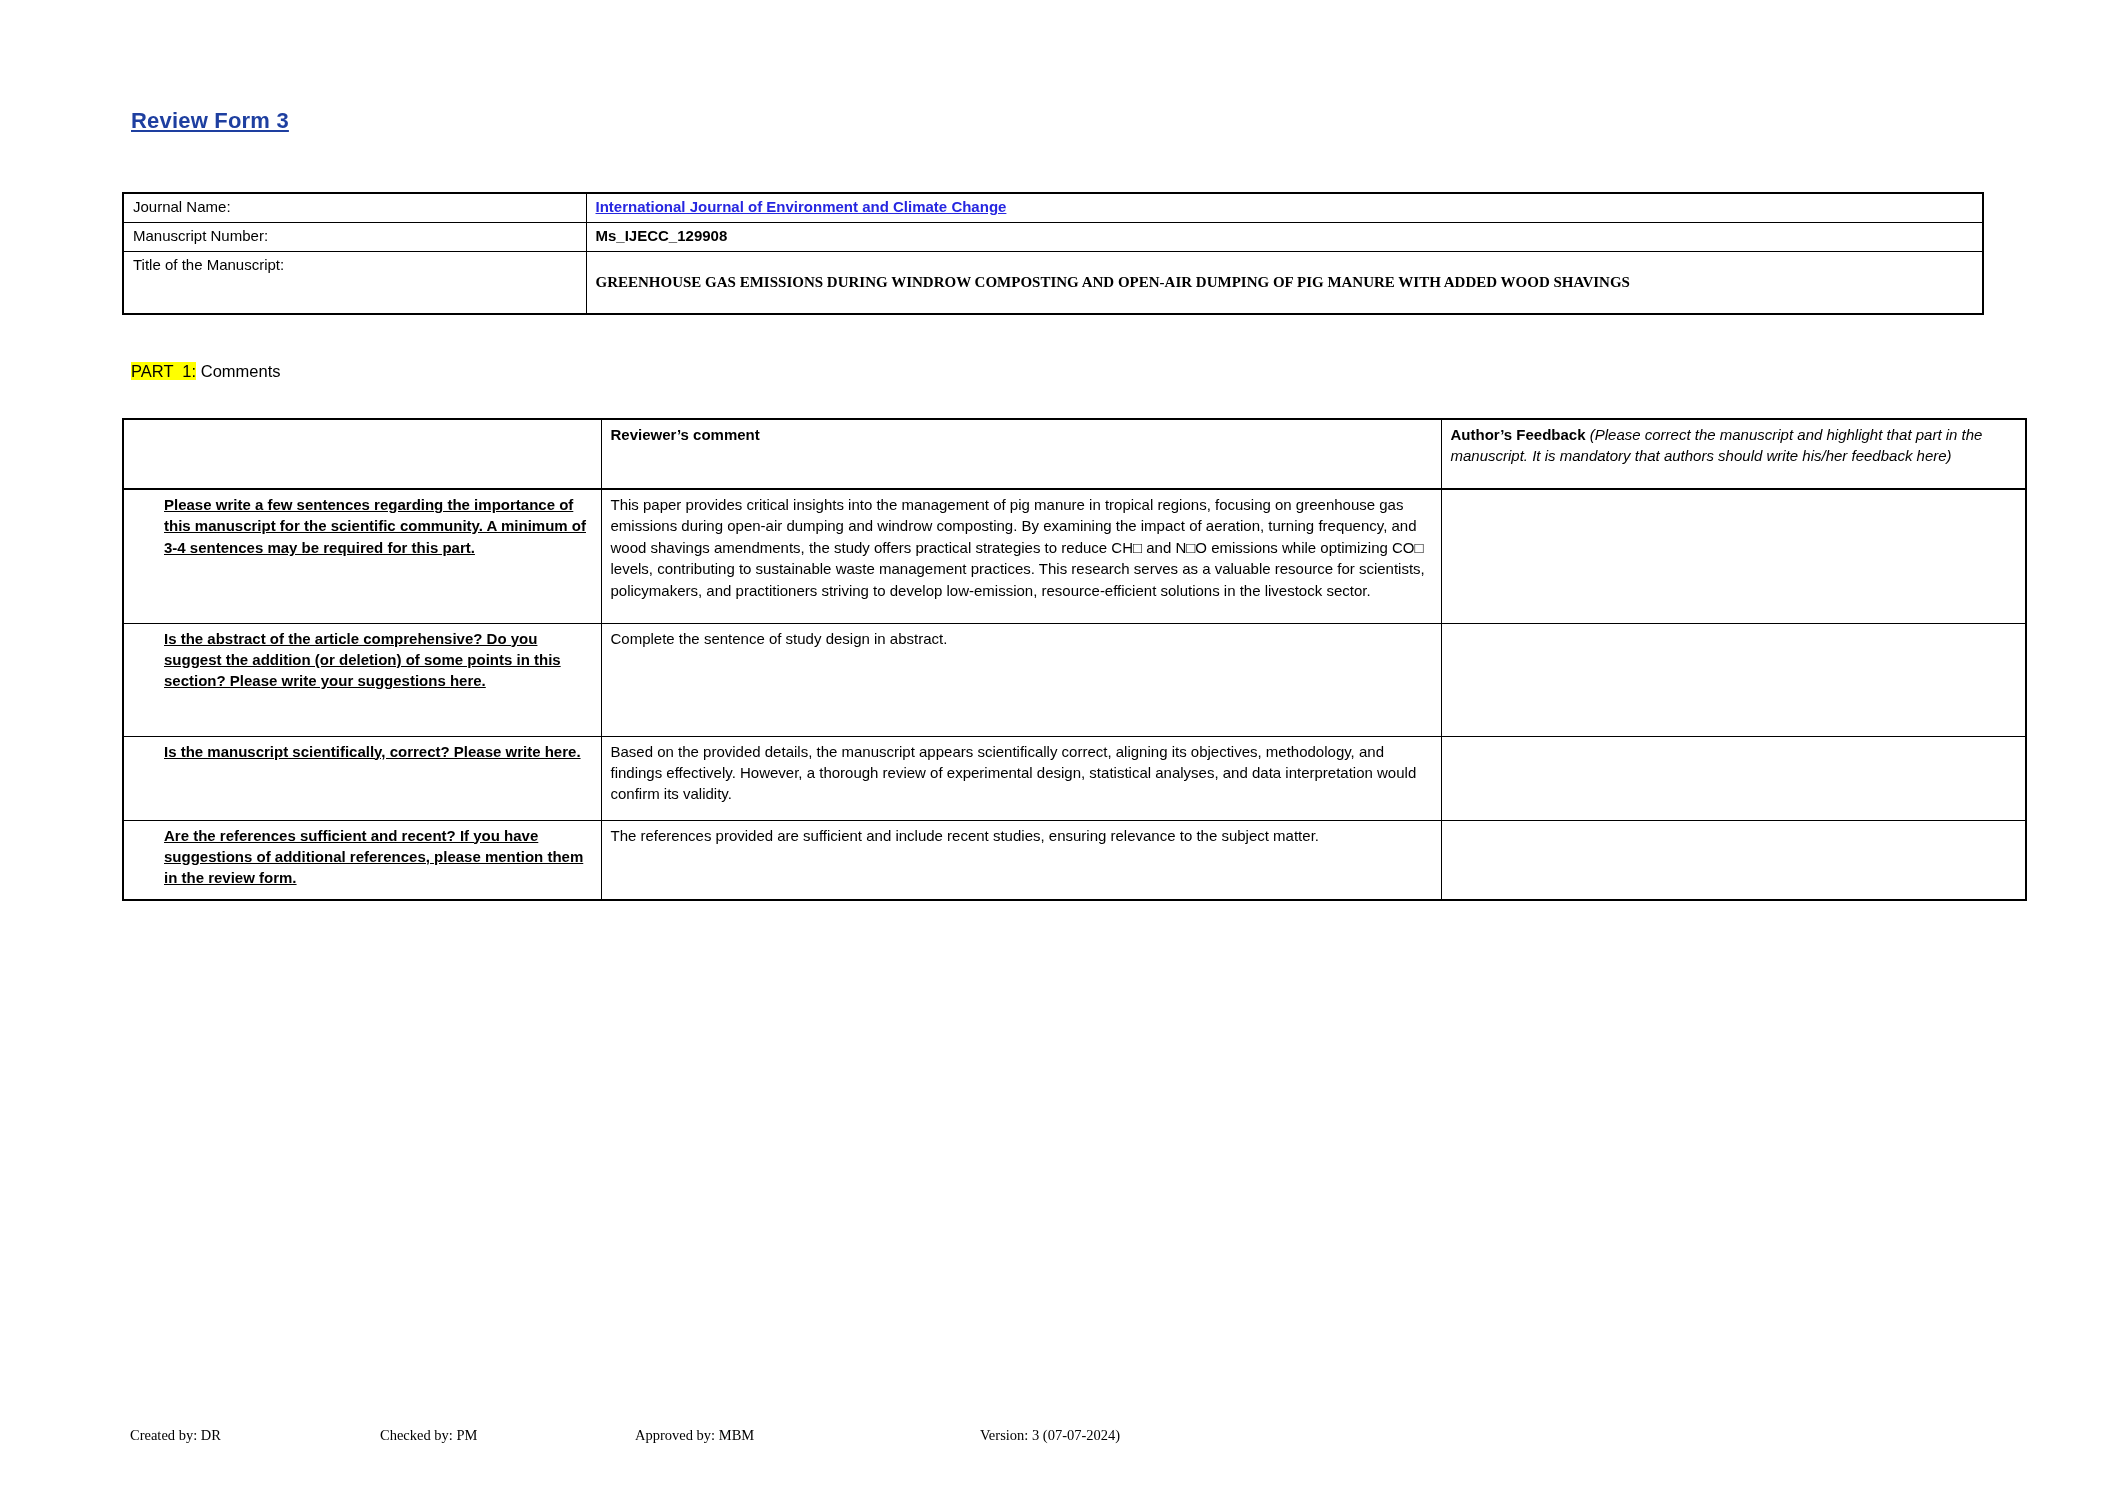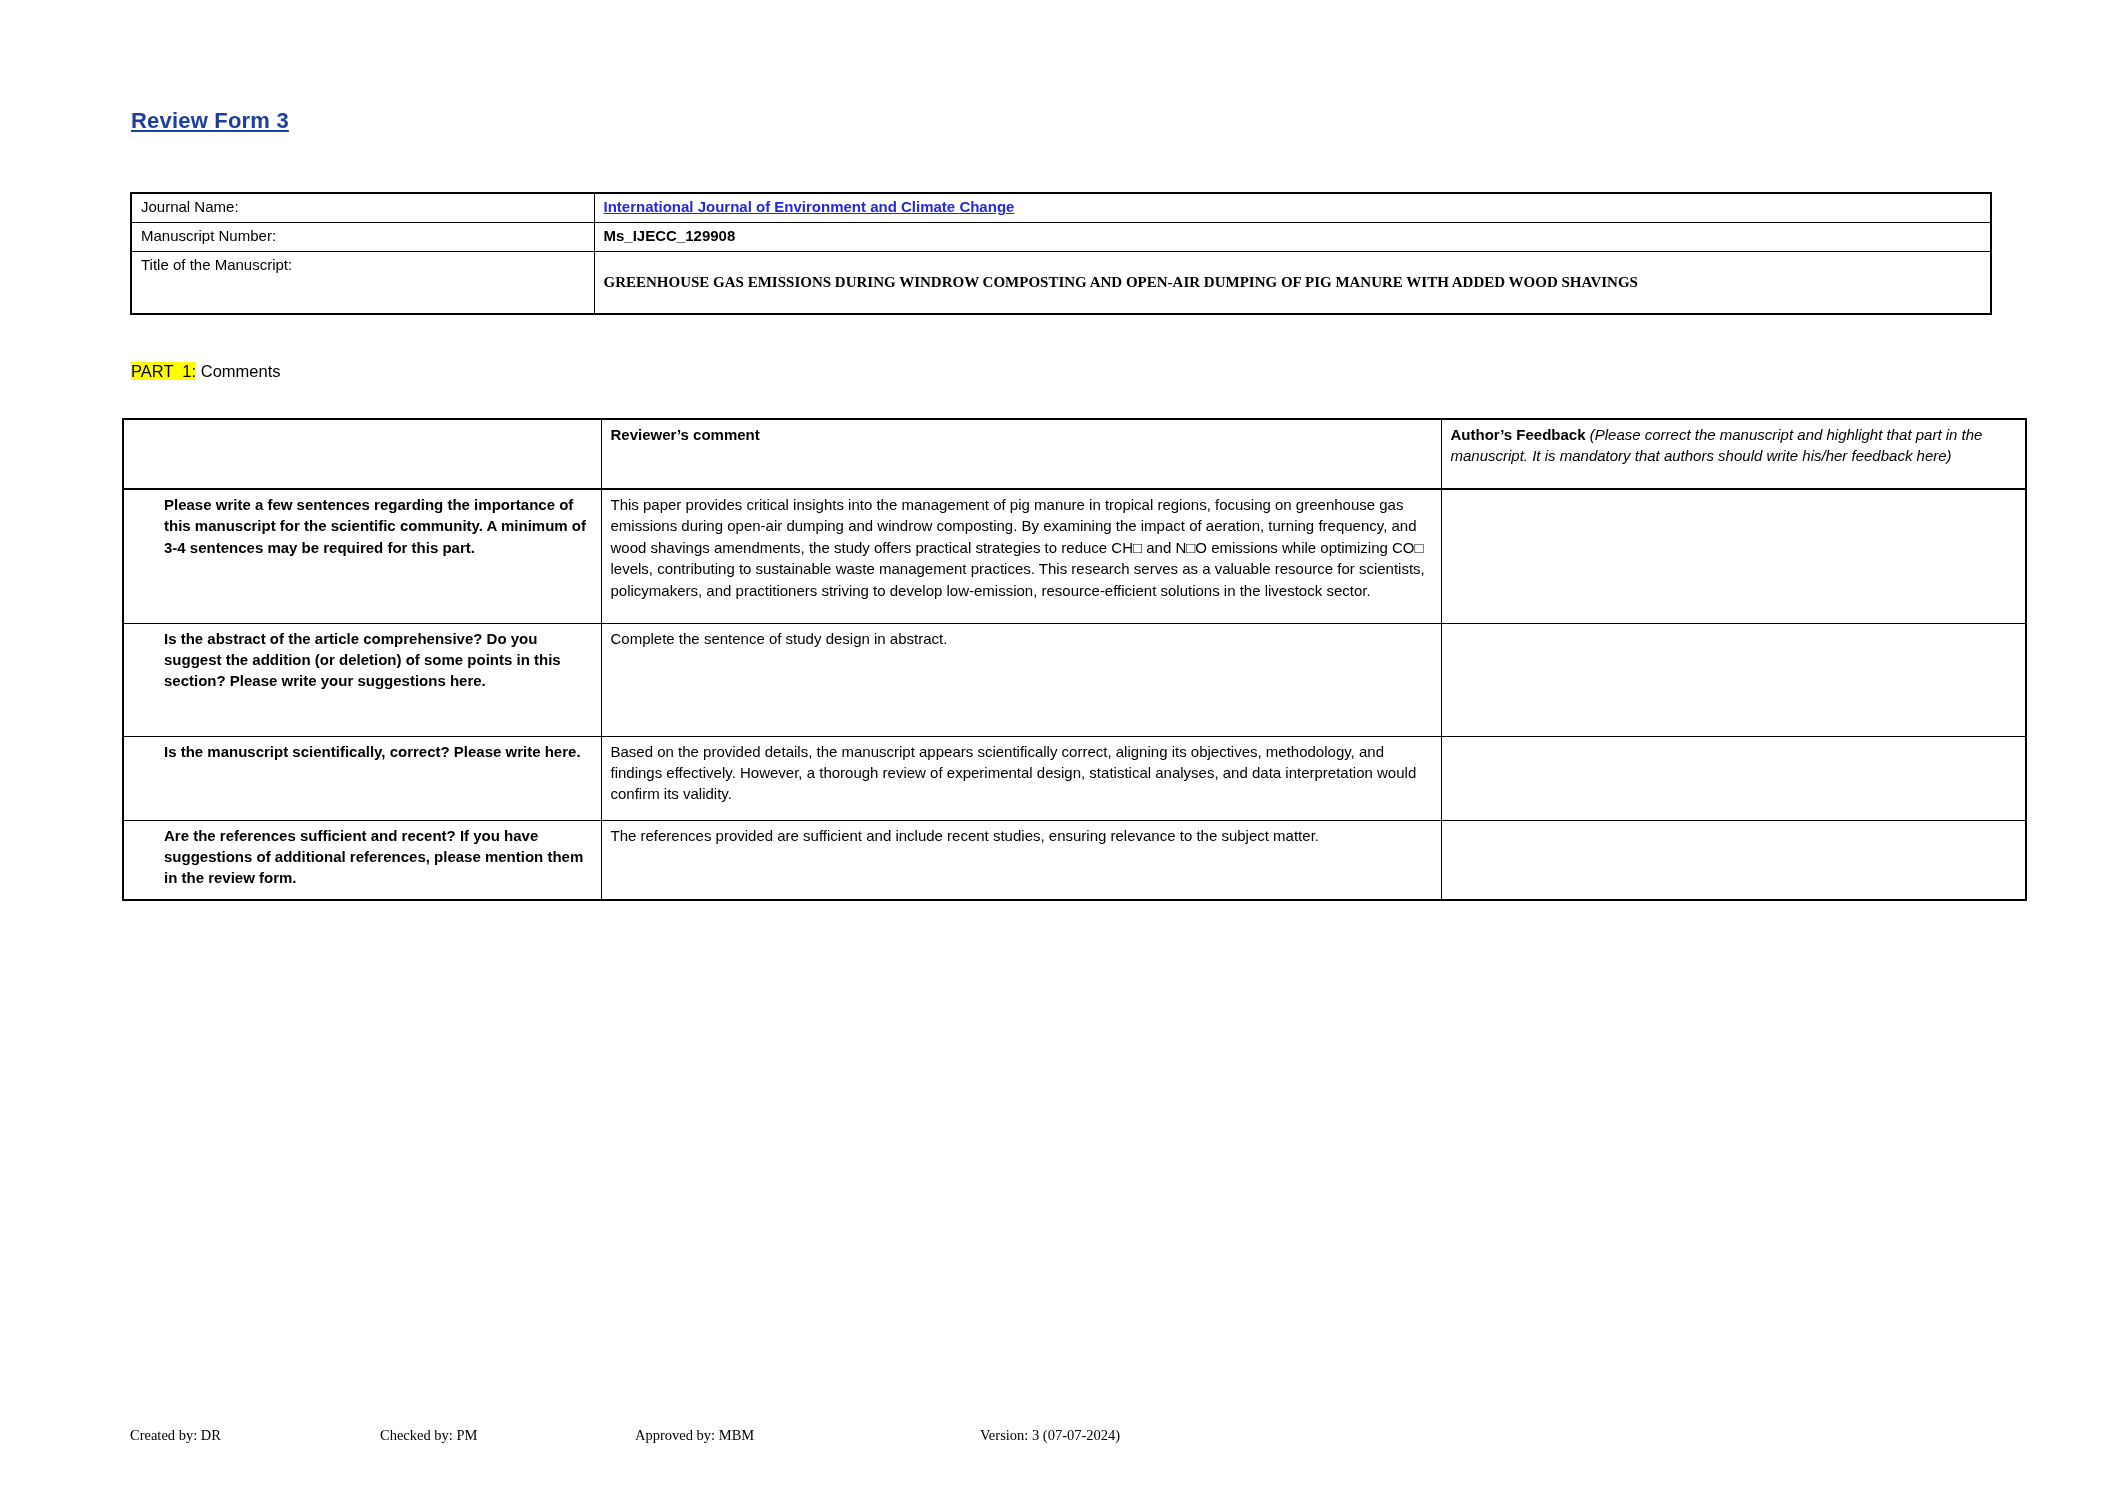--- a/index.html
+++ b/index.html
@@ -8,21 +8,21 @@
     font-family:"Liberation Sans", sans-serif;color:#000;
     -webkit-font-smoothing:antialiased;
   }
   .page-title{
     position:absolute;left:131px;top:108px;
     font-size:22px;font-weight:bold;color:#1E3FA0;
     text-decoration:underline;letter-spacing:.2px;
   }
   
   .info-table{
-    position:absolute;left:130px;top:192px;width:1860px;
+    position:absolute;left:122px;top:192px;width:1860px;
     border-collapse:collapse;table-layout:fixed;
     font-size:15px;line-height:1.3;
     border:2px solid #000;
   }
   .info-table td{border:1px solid #000;padding:3px 9px;vertical-align:top;}
   .info-table tr.ir1{height:29px;}
   .info-table tr.ir2{height:29px;}
   .info-table tr.ir3{height:63px;}
   .info-table tr.ir4{height:26px;}
   .info-table td.val-title{vertical-align:middle;font-family:Liberation Serif, serif;}
@@ -40,21 +40,21 @@
     border:2px solid #000;
   }
   .comments-table td{border:1px solid #000;vertical-align:top;padding:4px 9px;}
   .comments-table tr.hrow td{border-bottom:2px solid #000;}
   .comments-table tr.hrow{height:70px;}
   .comments-table tr.crow1{height:134px;}
   .comments-table tr.crow2{height:116px;}
   .comments-table tr.crow3{height:113px;}
   .comments-table tr.crow4{height:84px;}
   .comments-table tr.crow5{height:80px;}
-  .q-cell{font-weight:bold;padding-left:40px !important;padding-right:14px !important;white-space:pre-line;}
+  .q-cell{font-weight:bold;padding-left:40px !important;padding-right:14px !important;white-space:pre-line;text-decoration:underline;}
   .head-reviewer{font-weight:bold;}
   .fb-bold{font-weight:bold;}
   .fb-note{font-style:italic;}
   
   .footer-item{
     position:absolute;top:1427px;
     font-family:"Liberation Serif", serif;font-size:14.5px;color:#000;
   }
   .f1{left:130px;} .f2{left:380px;} .f3{left:635px;} .f4{left:980px;}
 </style>

